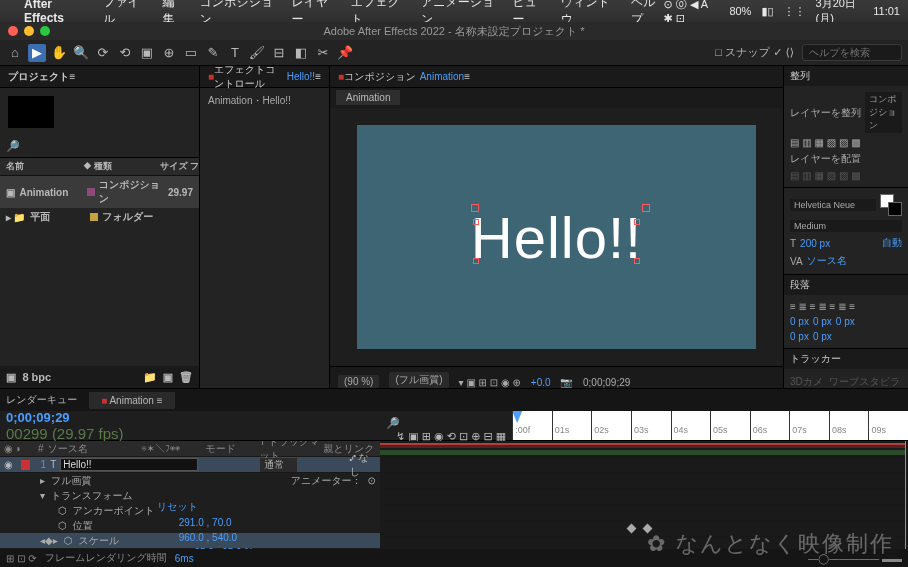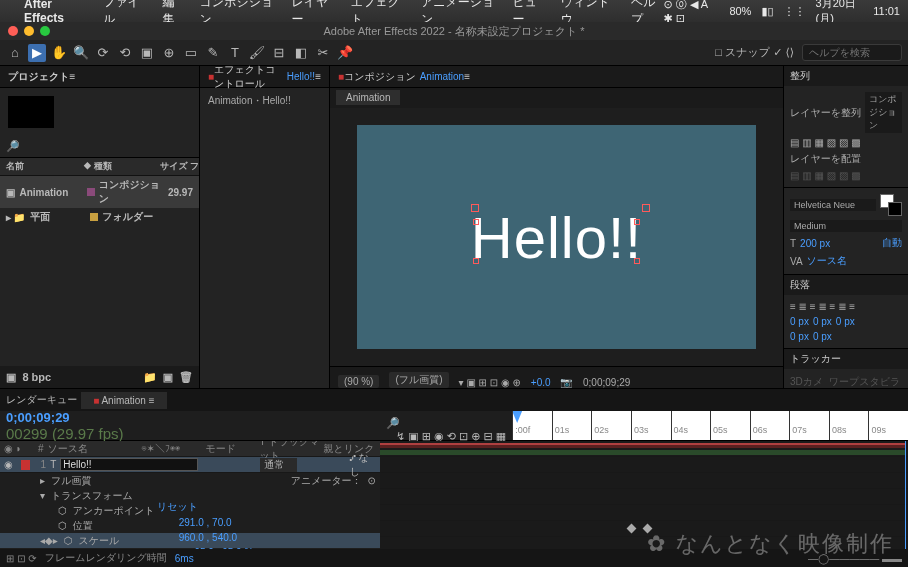--- a/index.html
+++ b/index.html
@@ -68,21 +68,21 @@
 .rp-row { display: flex; align-items: center; gap: 4px; padding: 2px 0; color: #aaa; }
 .rp-field { background: #1a1a1a; padding: 1px 4px; flex: 1; font-size: 9px; }
 .link-val { color: #4a9eff; }
 .fsw { width: 22px; height: 22px; position: relative; }
 .fsw .fill { position: absolute; width: 14px; height: 14px; background: #fff; border: 1px solid #666; top: 0; left: 0; }
 .fsw .stroke { position: absolute; width: 14px; height: 14px; background: #000; border: 1px solid #666; bottom: 0; right: 0; }
 
 
 .timeline { height: 179px; background: #1e1e1e; border-top: 1px solid #000; display: flex; flex-direction: column; }
 .tl-tabs { height: 22px; background: #151515; display: flex; align-items: center; padding: 0 6px; font-size: 10px; }
-.tl-tabs .tab { background: #2a2a2a; padding: 3px 12px; margin-left: 4px; text-align: right; }
+.tl-tabs .tab { background: #2a2a2a; padding: 3px 12px; margin-left: 12px; text-align: right; }
 .tl-head { height: 30px; display: flex; border-bottom: 1px solid #000; }
 .tl-head-left { width: 380px; padding: 2px 6px; display: flex; flex-direction: column; justify-content: center; }
 .timecode { color: #4a9eff; font-size: 13px; font-weight: bold; }
 .tl-head-right { flex: 1; position: relative; background: #ffffff; }
 .ruler { height: 100%; position: relative; display: flex; font-size: 9px; color: #888; }
 .ruler span { flex: 1; border-left: 1px solid #333; padding-left: 2px; padding-top: 14px; }
 .playhead { position: absolute; top: 0; left: 0; width: 10px; height: 12px; background: #4a9eff; clip-path: polygon(0 0, 100% 0, 50% 100%); }
 .tl-body { flex: 1; display: flex; overflow: hidden; }
 .tl-left { width: 380px; background: #1e1e1e; font-size: 10px; }
 .tl-right { flex: 1; background: #1a1a1a; position: relative; }

